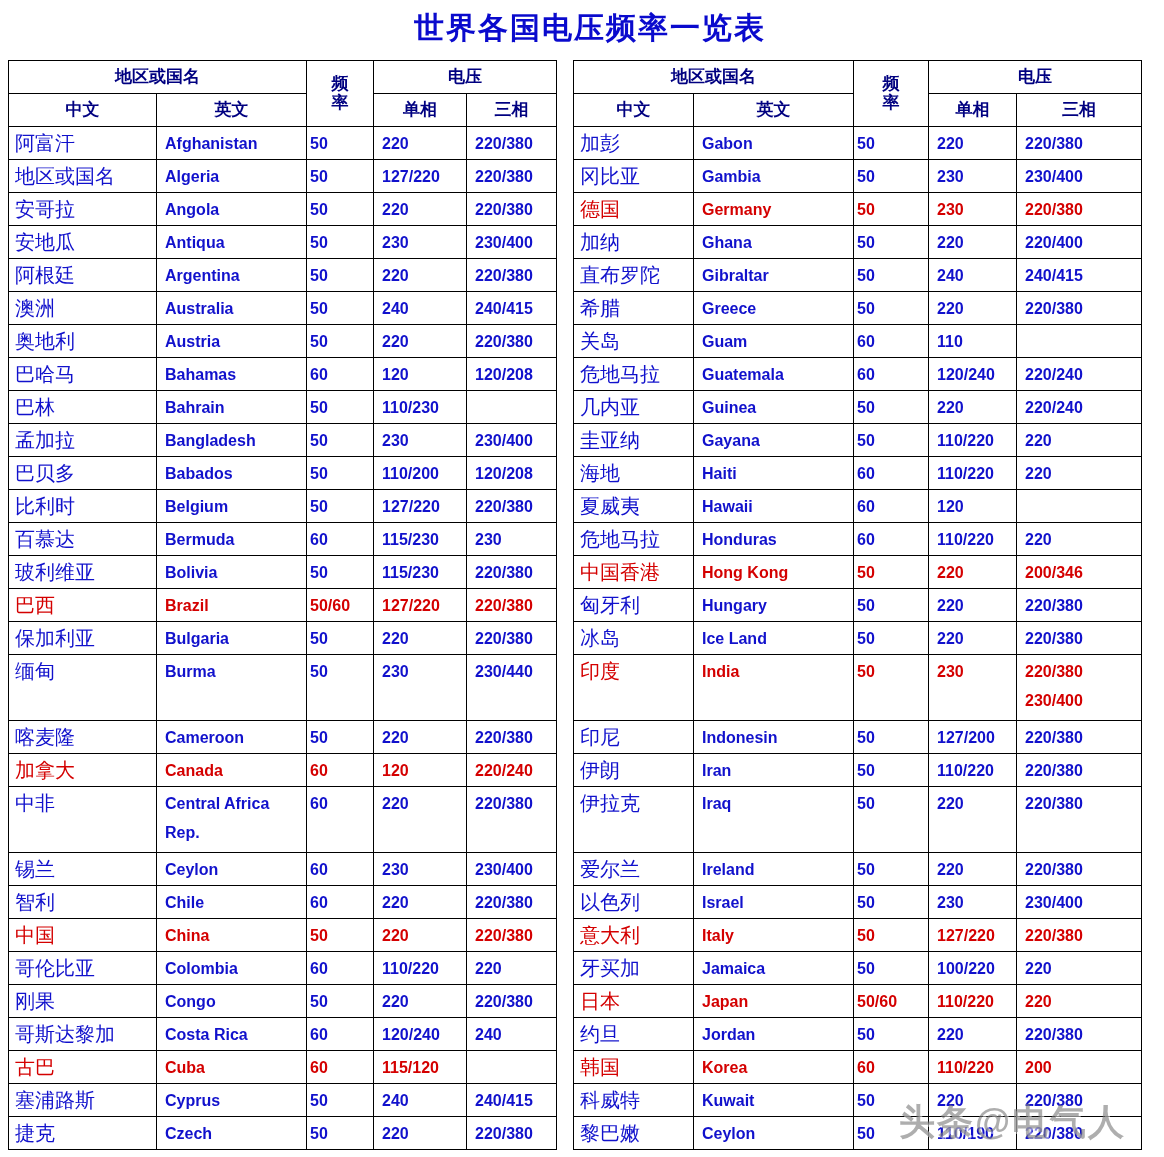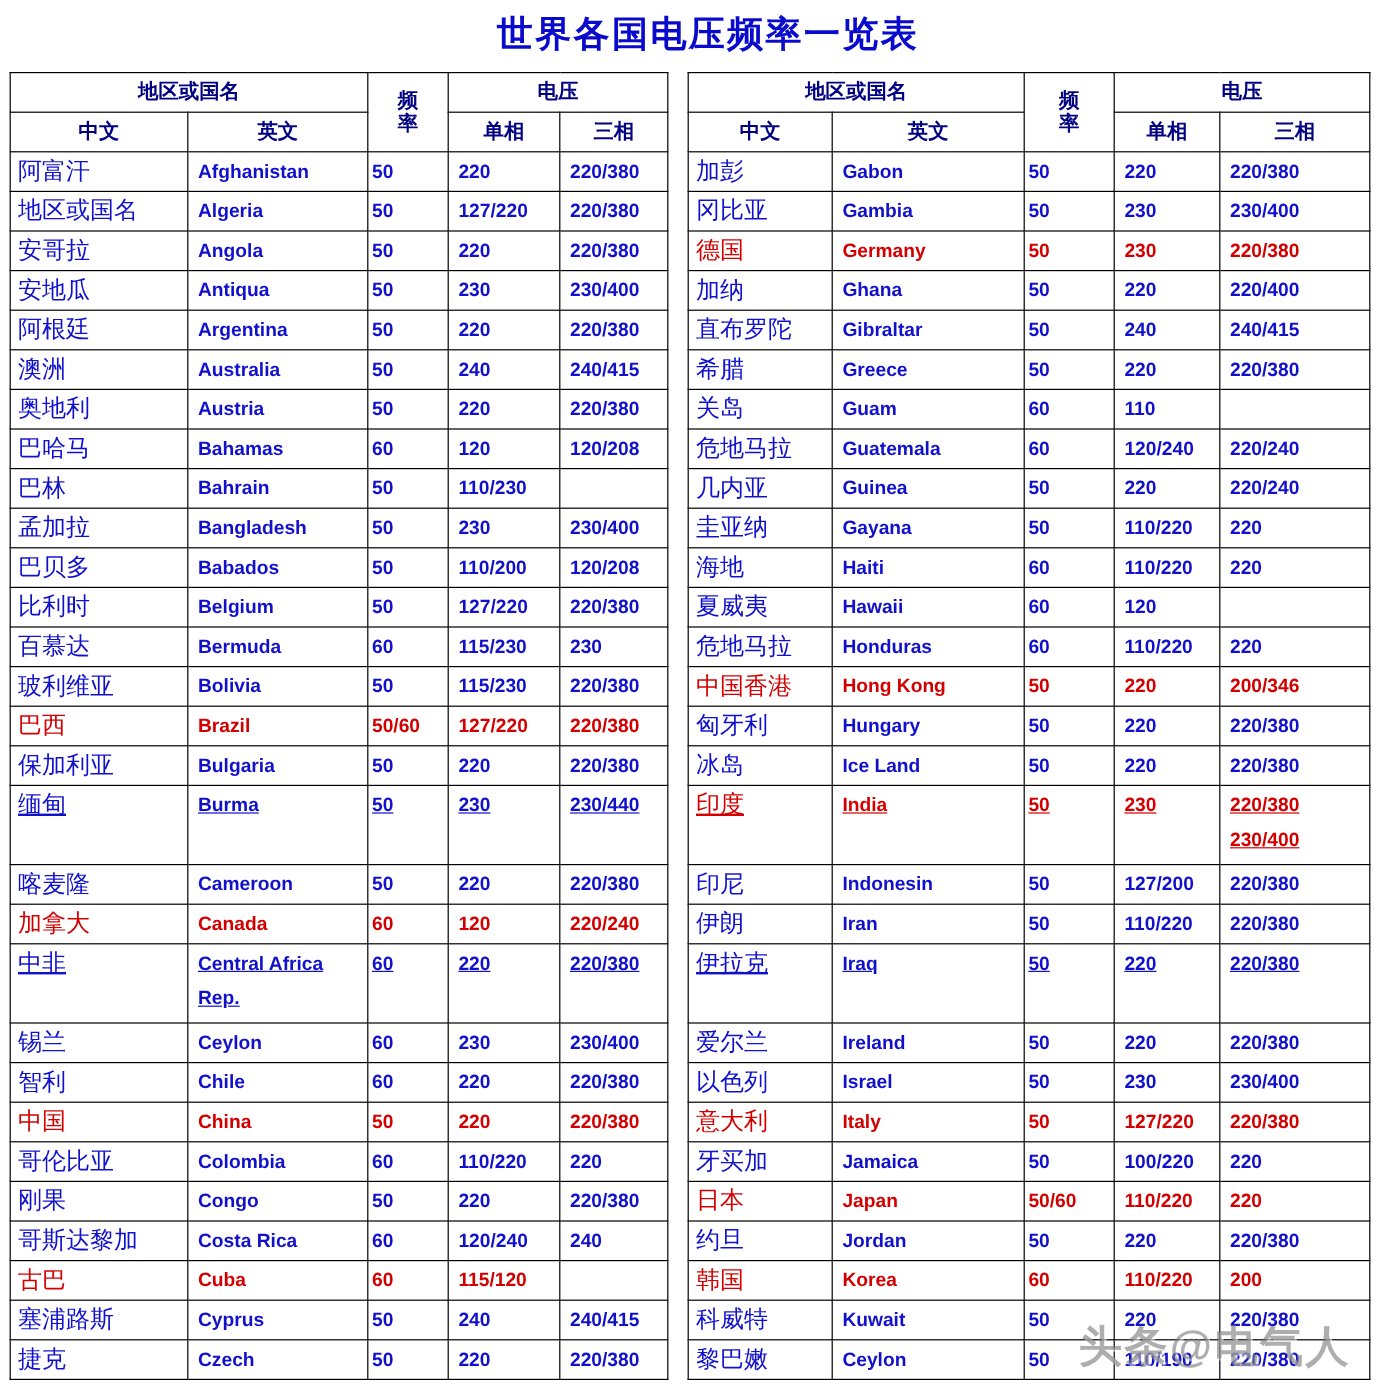--- a/index.html
+++ b/index.html
@@ -56,21 +56,20 @@
   table.vtable td.cn { padding-left: 6px;  font-weight: normal; font-size: 20px; }
   table.vtable td.en { padding-left: 8px; }
   table.vtable td.freq { padding-left: 3px; }
   table.vtable td.single { padding-left: 8px; }
   table.vtable td.three { padding-left: 8px; margin-top: 16px; }
   table.vtable tr.red td { color: #d40000; }
   table.vtable tr.tall td {
     height: 66px;
     vertical-align: top;
     padding-top: 2px;
-    text-decoration: underline;
   }
   .watermark {
     position: absolute;
     right: 38px;
     bottom: 10px;
     font-size: 36px;
     font-weight: bold;
     color: rgba(125,125,125,0.62);
     text-shadow: 2px 2px 0 rgba(255,255,255,0.5);
     letter-spacing: 2px;

